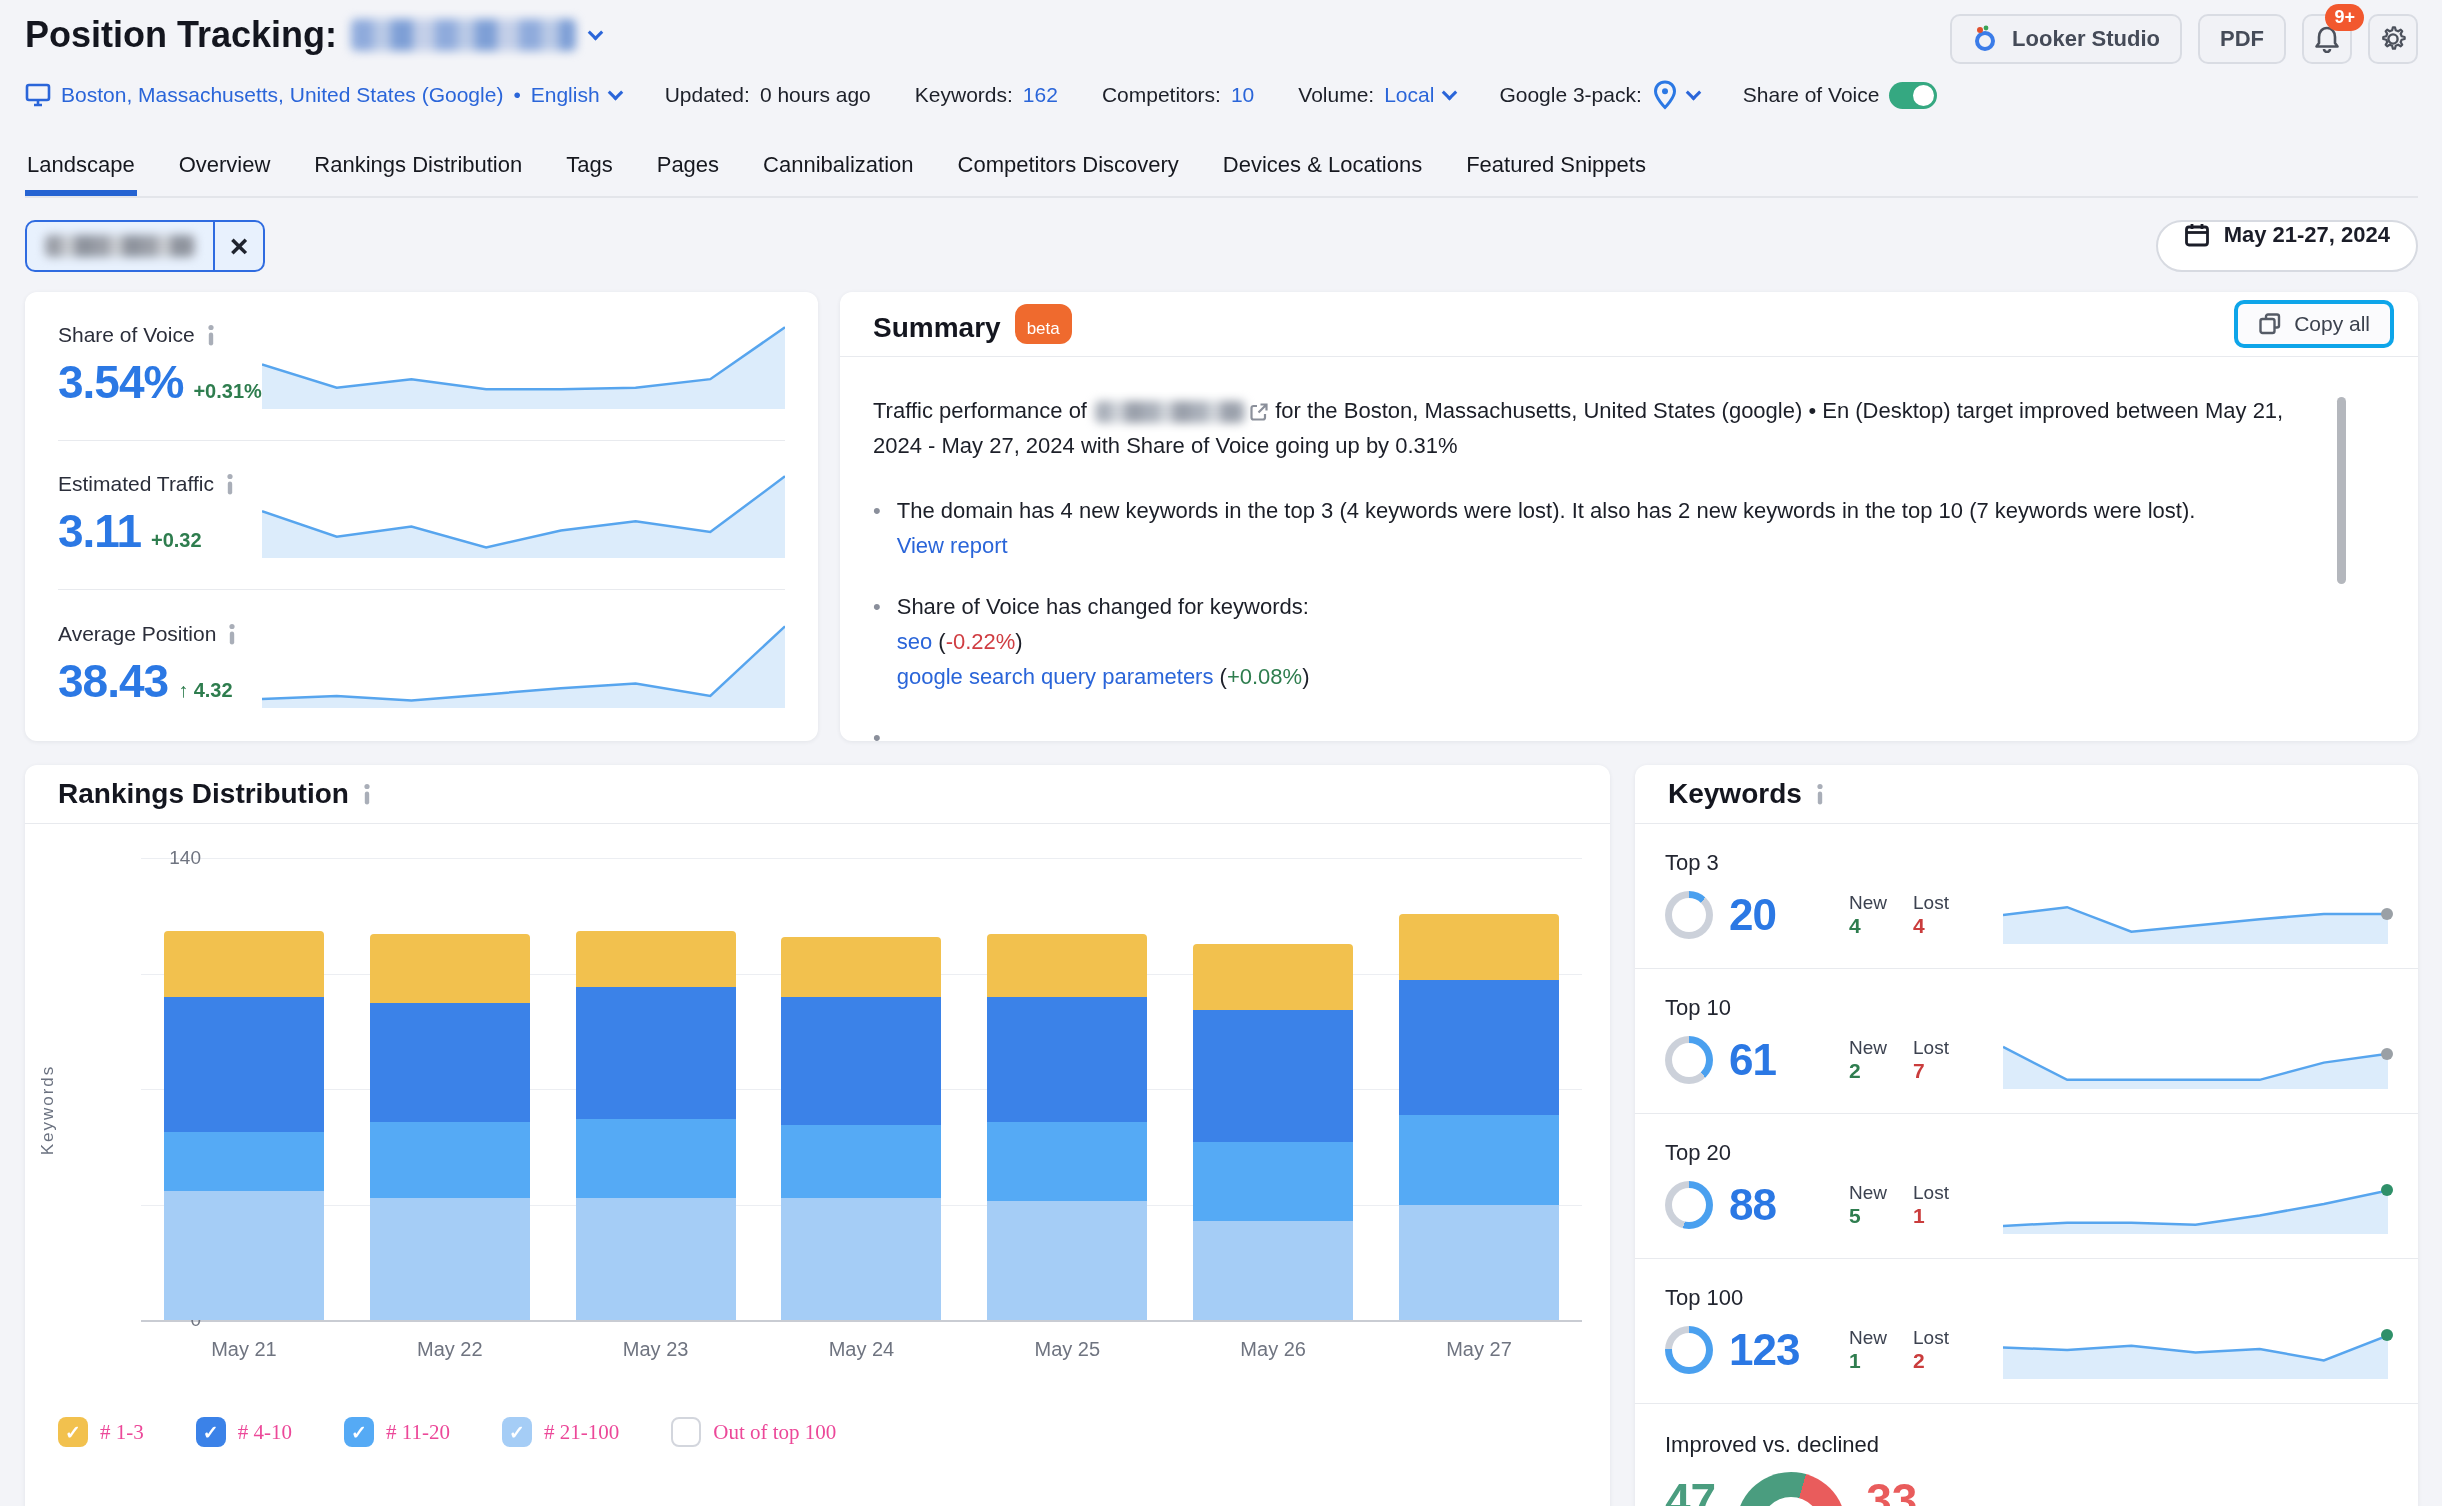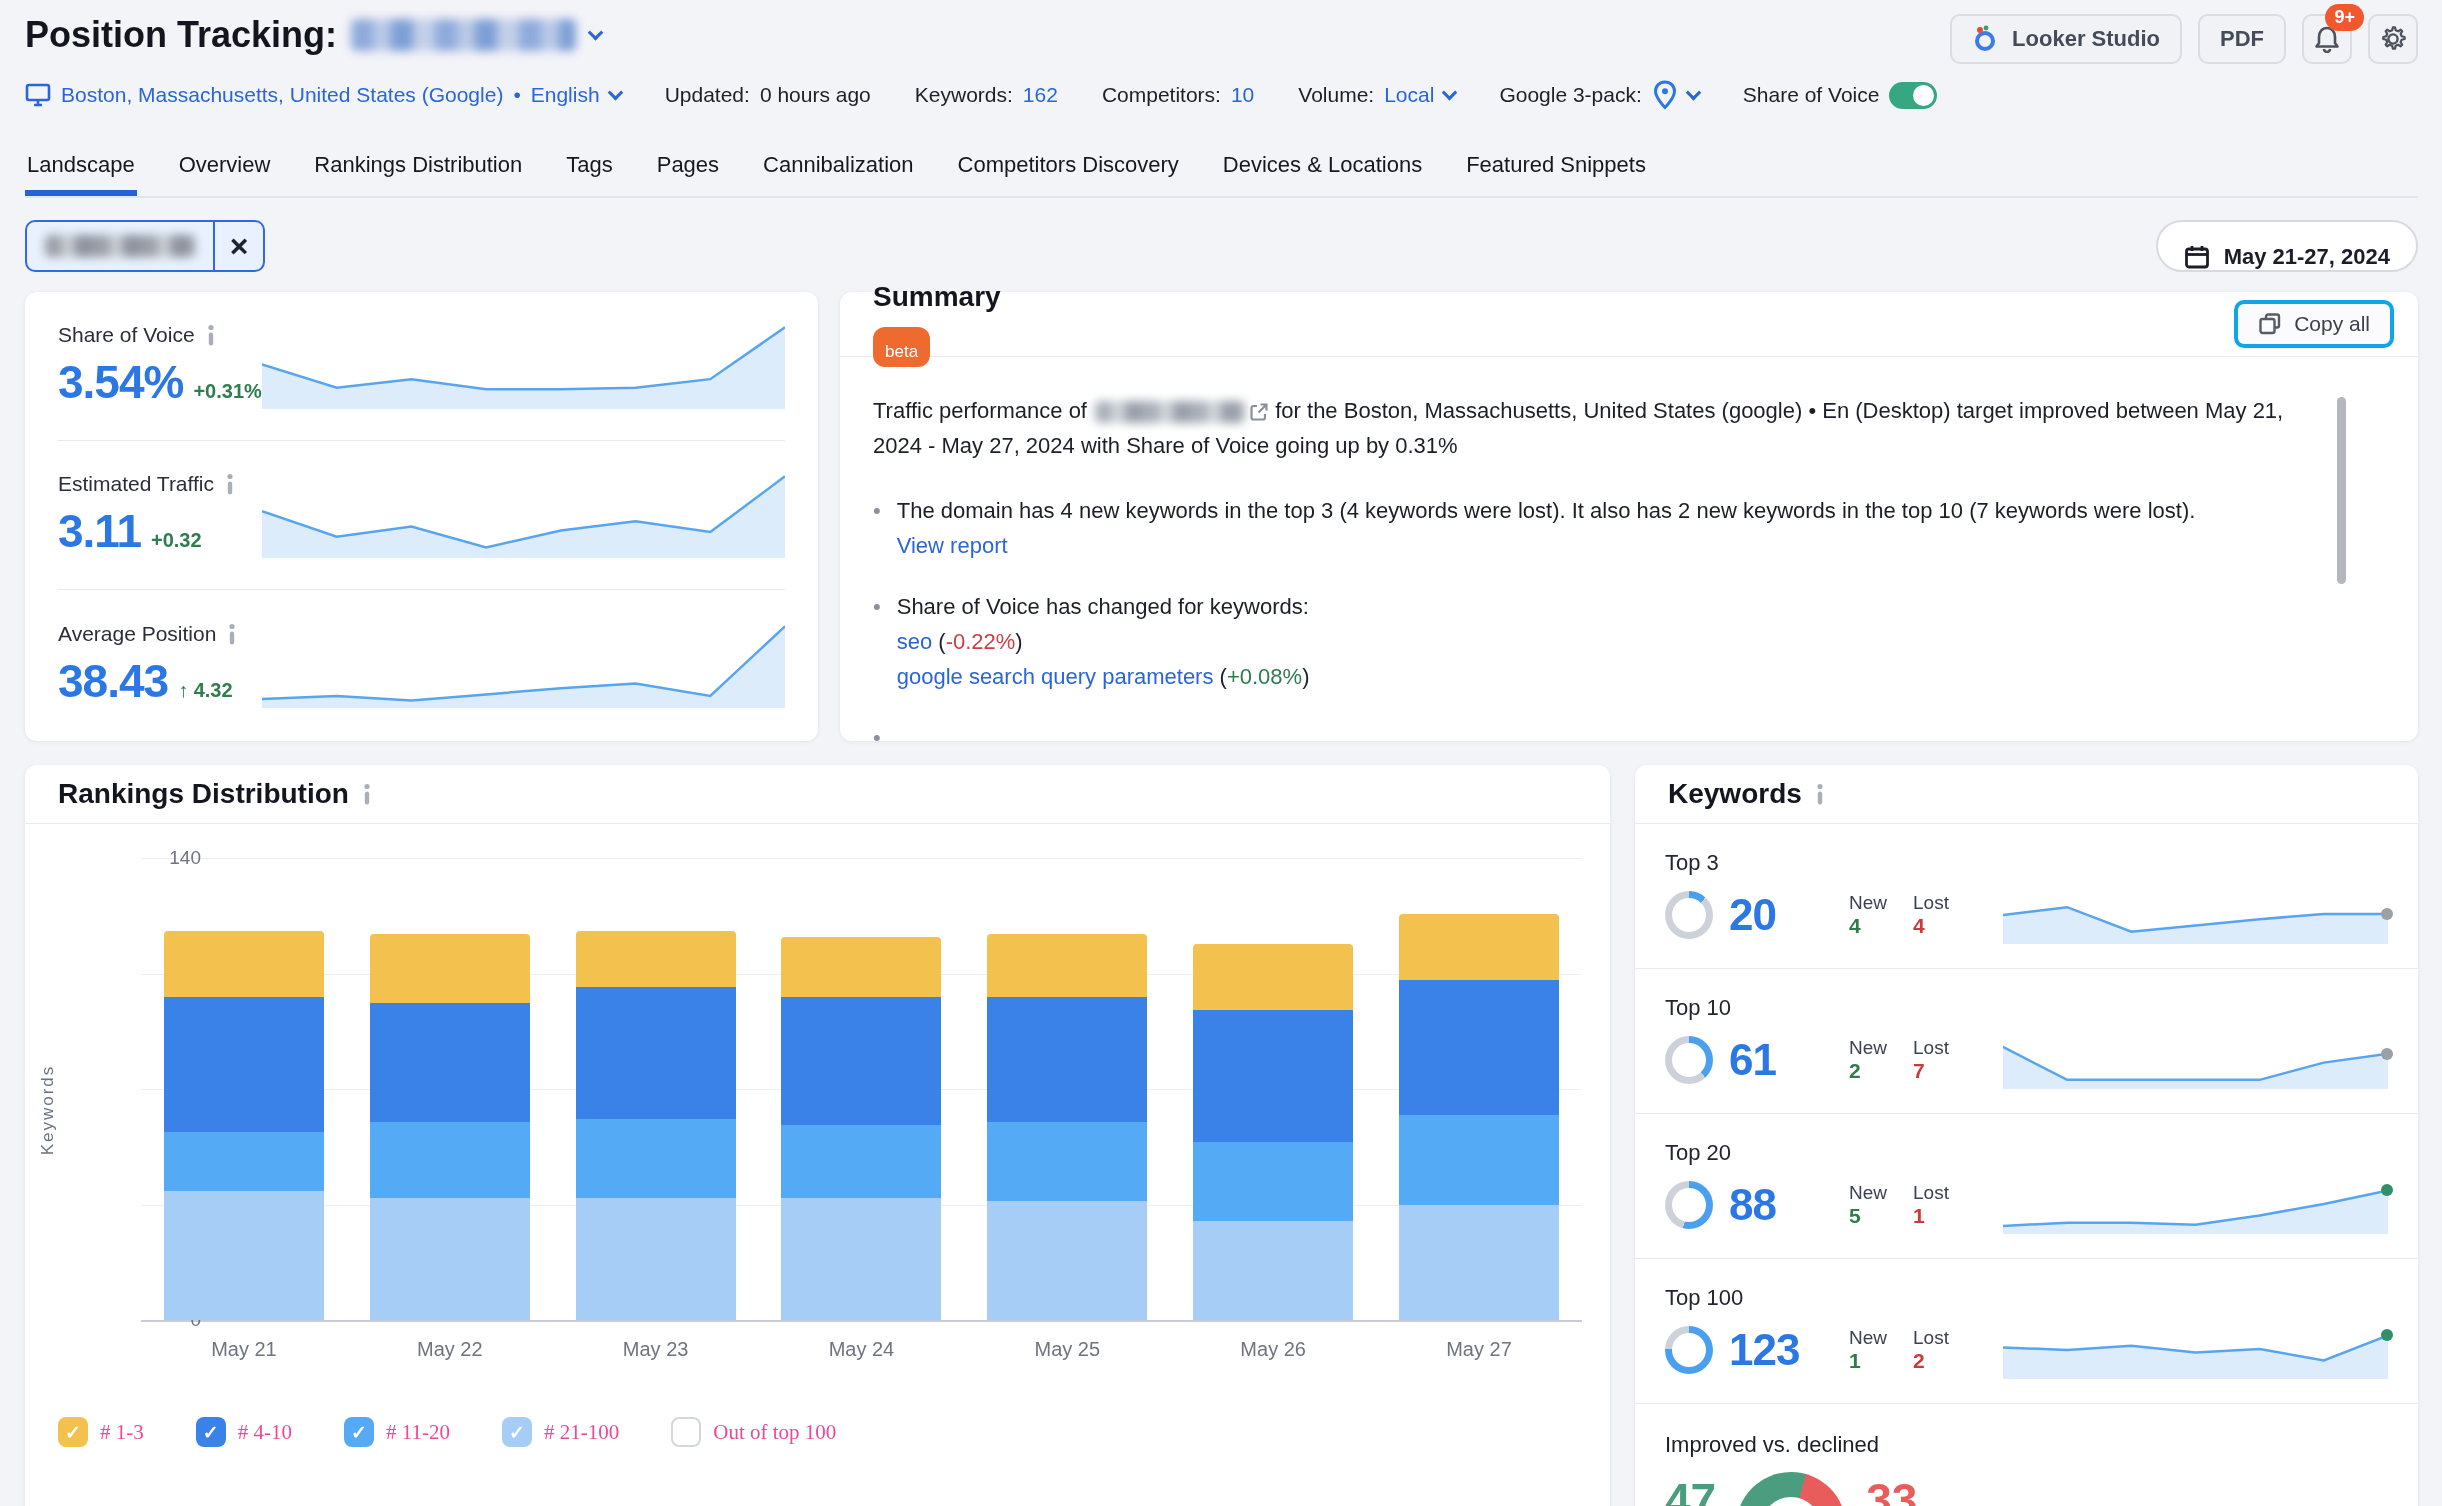--- a/index.html
+++ b/index.html
@@ -35,21 +35,21 @@
   .tab { padding:10px 2px 18px; color:#16181f; cursor:pointer; }
   .tab.active { border-bottom:6px solid #2563d2; padding-bottom:12px; }
 
   
   .filter-row { display:flex; justify-content:space-between; align-items:center; margin-top:22px; }
   .chip { display:flex; align-items:stretch; height:52px; background:#e8f1fd; border:2px solid #2f6be0; border-radius:10px; overflow:hidden; }
   .chip-body { display:flex; align-items:center; padding:0 18px; }
   .blur-chip { width:150px; height:22px; background:repeating-linear-gradient(90deg,#9b9fa8 0 16px,#c6c9cf 16px 30px,#8e939d 30px 48px); }
   .chip-div { width:2px; background:#2f6be0; }
   .chip-x { display:flex; align-items:center; justify-content:center; width:48px; font-size:32px; color:#20242e; cursor:pointer; font-weight:bold; }
-  .date-pill { display:flex; align-items:flex-end; gap:14px; background:#fff; border:2px solid #d7dae1; border-radius:28px; height:52px; padding:0 26px; font-size:22px; font-weight:bold; color:#1b1d28; cursor:pointer; }
+  .date-pill { display:flex; align-items:flex-start; gap:14px; background:#fff; border:2px solid #d7dae1; border-radius:28px; height:52px; padding:0 26px; font-size:22px; font-weight:bold; color:#1b1d28; cursor:pointer; }
 
   
   .row-a { display:flex; gap:22px; margin-top:20px; }
   .row-b { display:flex; gap:25px; margin-top:24px; }
   .card { background:#fff; border-radius:12px; box-shadow:0 1px 4px rgba(40,50,70,.08); }
 
   
   .metrics-card { width:793px; height:449px; padding:0 33px; }
   .metric-row { display:flex; align-items:center; height:149px; border-bottom:1px solid #e8eaee; }
   .metric-row:last-child { border-bottom:none; }
@@ -58,21 +58,21 @@
   .metric-value-line { margin-top:8px; display:flex; align-items:baseline; gap:10px; }
   .metric-value { font-size:46px; font-weight:bold; color:#2b78e4; letter-spacing:-1px; }
   .metric-delta { font-size:20px; color:#2e7d4e; font-weight:bold; }
   .spark-wrap { position:relative; flex:1; height:86px; margin-left:14px; }
   .spark-wrap svg { width:100%; height:100%; display:block; }
   .spark-dot { position:absolute; width:12px; height:12px; border-radius:50%; right:-5px; }
 
   
   .summary-card { flex:1; height:449px; position:relative; }
   .sum-head { display:flex; align-items:center; justify-content:space-between; height:64px; padding:0 24px 0 33px; }
-  .sum-title-wrap { display:flex; align-items:flex-start; gap:14px;flex-direction:column; }
+  .sum-title-wrap { display:flex; align-items:flex-end; gap:14px; }
   .sum-title { font-size:28px; font-weight:bold; color:#14161f; }
   .beta-badge { background:#ef6a2e; color:#fff; font-size:17px; border-radius:12px; padding:15px 12px 5px; }
   .copy-btn { display:flex; align-items:center; gap:12px; background:#fbfbfd; border:4px solid #0ea5e9; border-radius:10px; height:48px; padding:0 20px; font-size:21px; color:#3c424e; cursor:pointer; }
   .divider { height:1px; background:#e8eaee; }
   .sum-body { padding:36px 110px 0 33px; font-size:22px; line-height:35px; color:#1c1f28; }
   .blur-inline { width:150px; height:22px; vertical-align:middle; background:repeating-linear-gradient(90deg,#aab0ba 0 16px,#cfd3d9 16px 30px,#9aa0ab 30px 48px); margin:0 2px; }
   .ext-ico { vertical-align:middle; margin-left:2px; }
   .bullets { margin-top:30px; }
   .bullet { display:flex; gap:16px; margin-bottom:26px; }
   .bullet-dot { color:#8a8f9b; font-size:22px; line-height:35px; }

